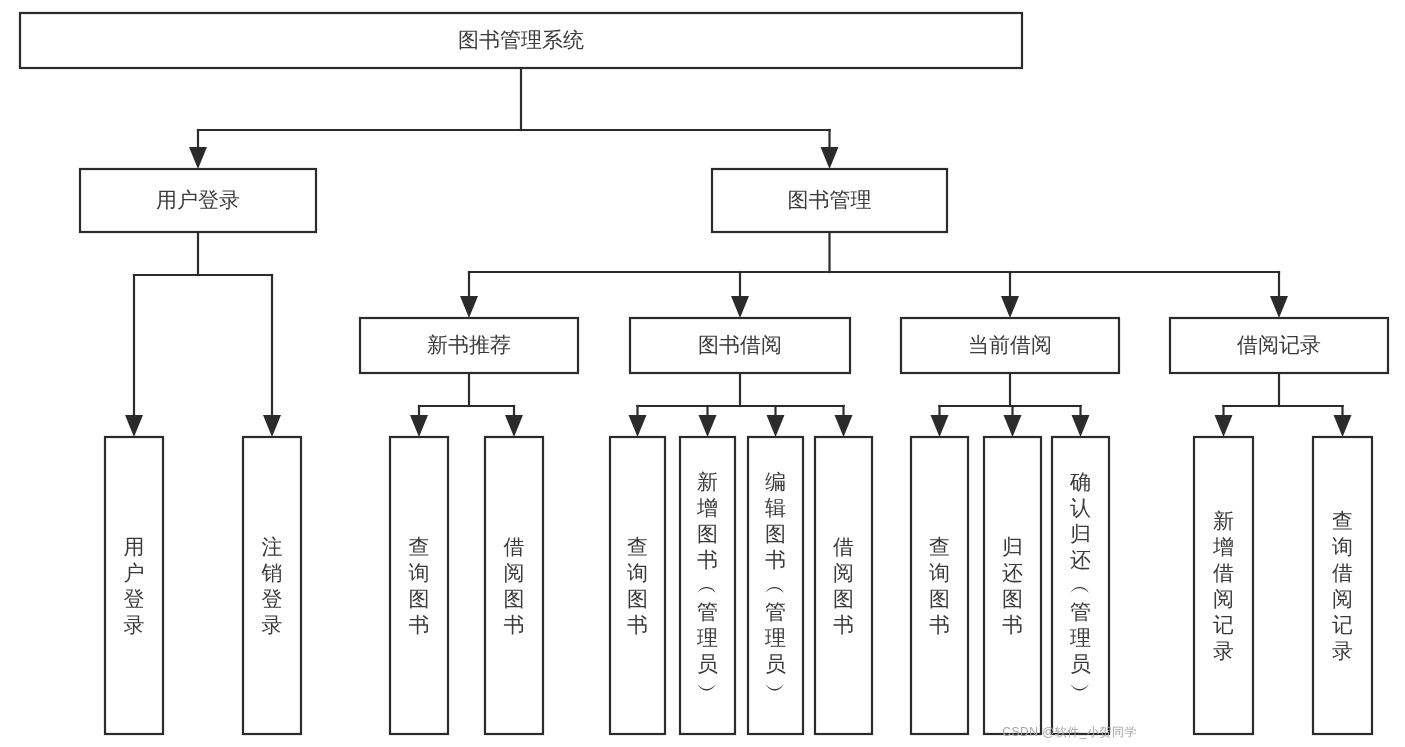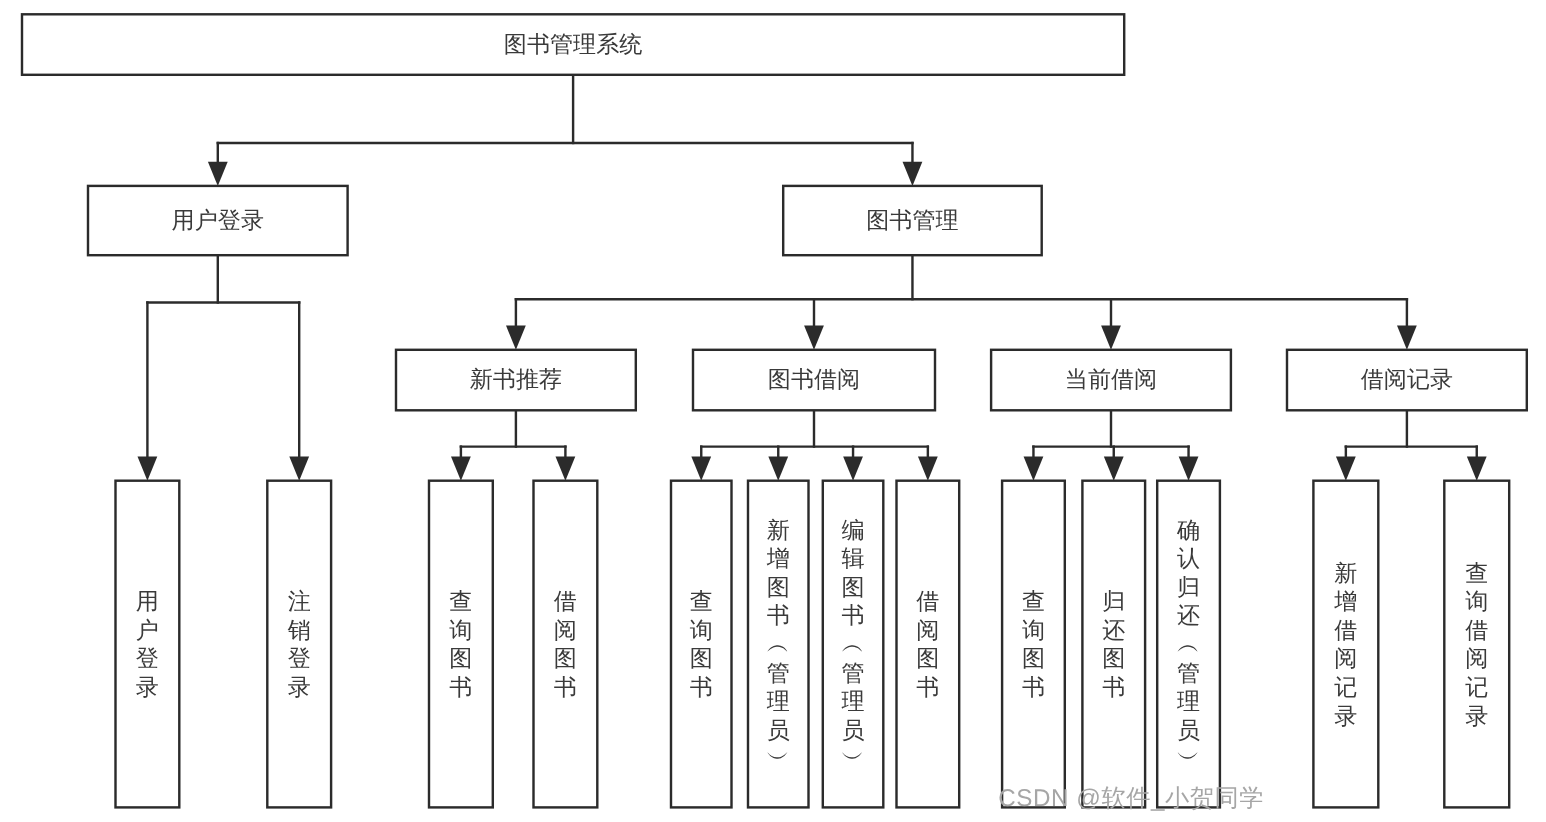--- a/index.html
+++ b/index.html
@@ -50,24 +50,24 @@
     dominant-baseline: middle;
   }
   .node-label-v {
     font-family: "Liberation Sans", "DejaVu Sans", sans-serif;
     font-size: 21px;
     fill: #3a3a3a;
     text-anchor: middle;
   }
   .watermark {
     position: absolute;
-    right: 16px;
+    right: 28px;
     bottom: 6px;
     font-family: "Liberation Sans", "DejaVu Sans", sans-serif;
-    font-size: 22px;
+    font-size: 12px;
     color: #a6a6a6;
     letter-spacing: 0.5px;
     white-space: nowrap;
     pointer-events: none;
   }
 </style>
 </head>
 <body>
 
 <div id="diagram-root">

